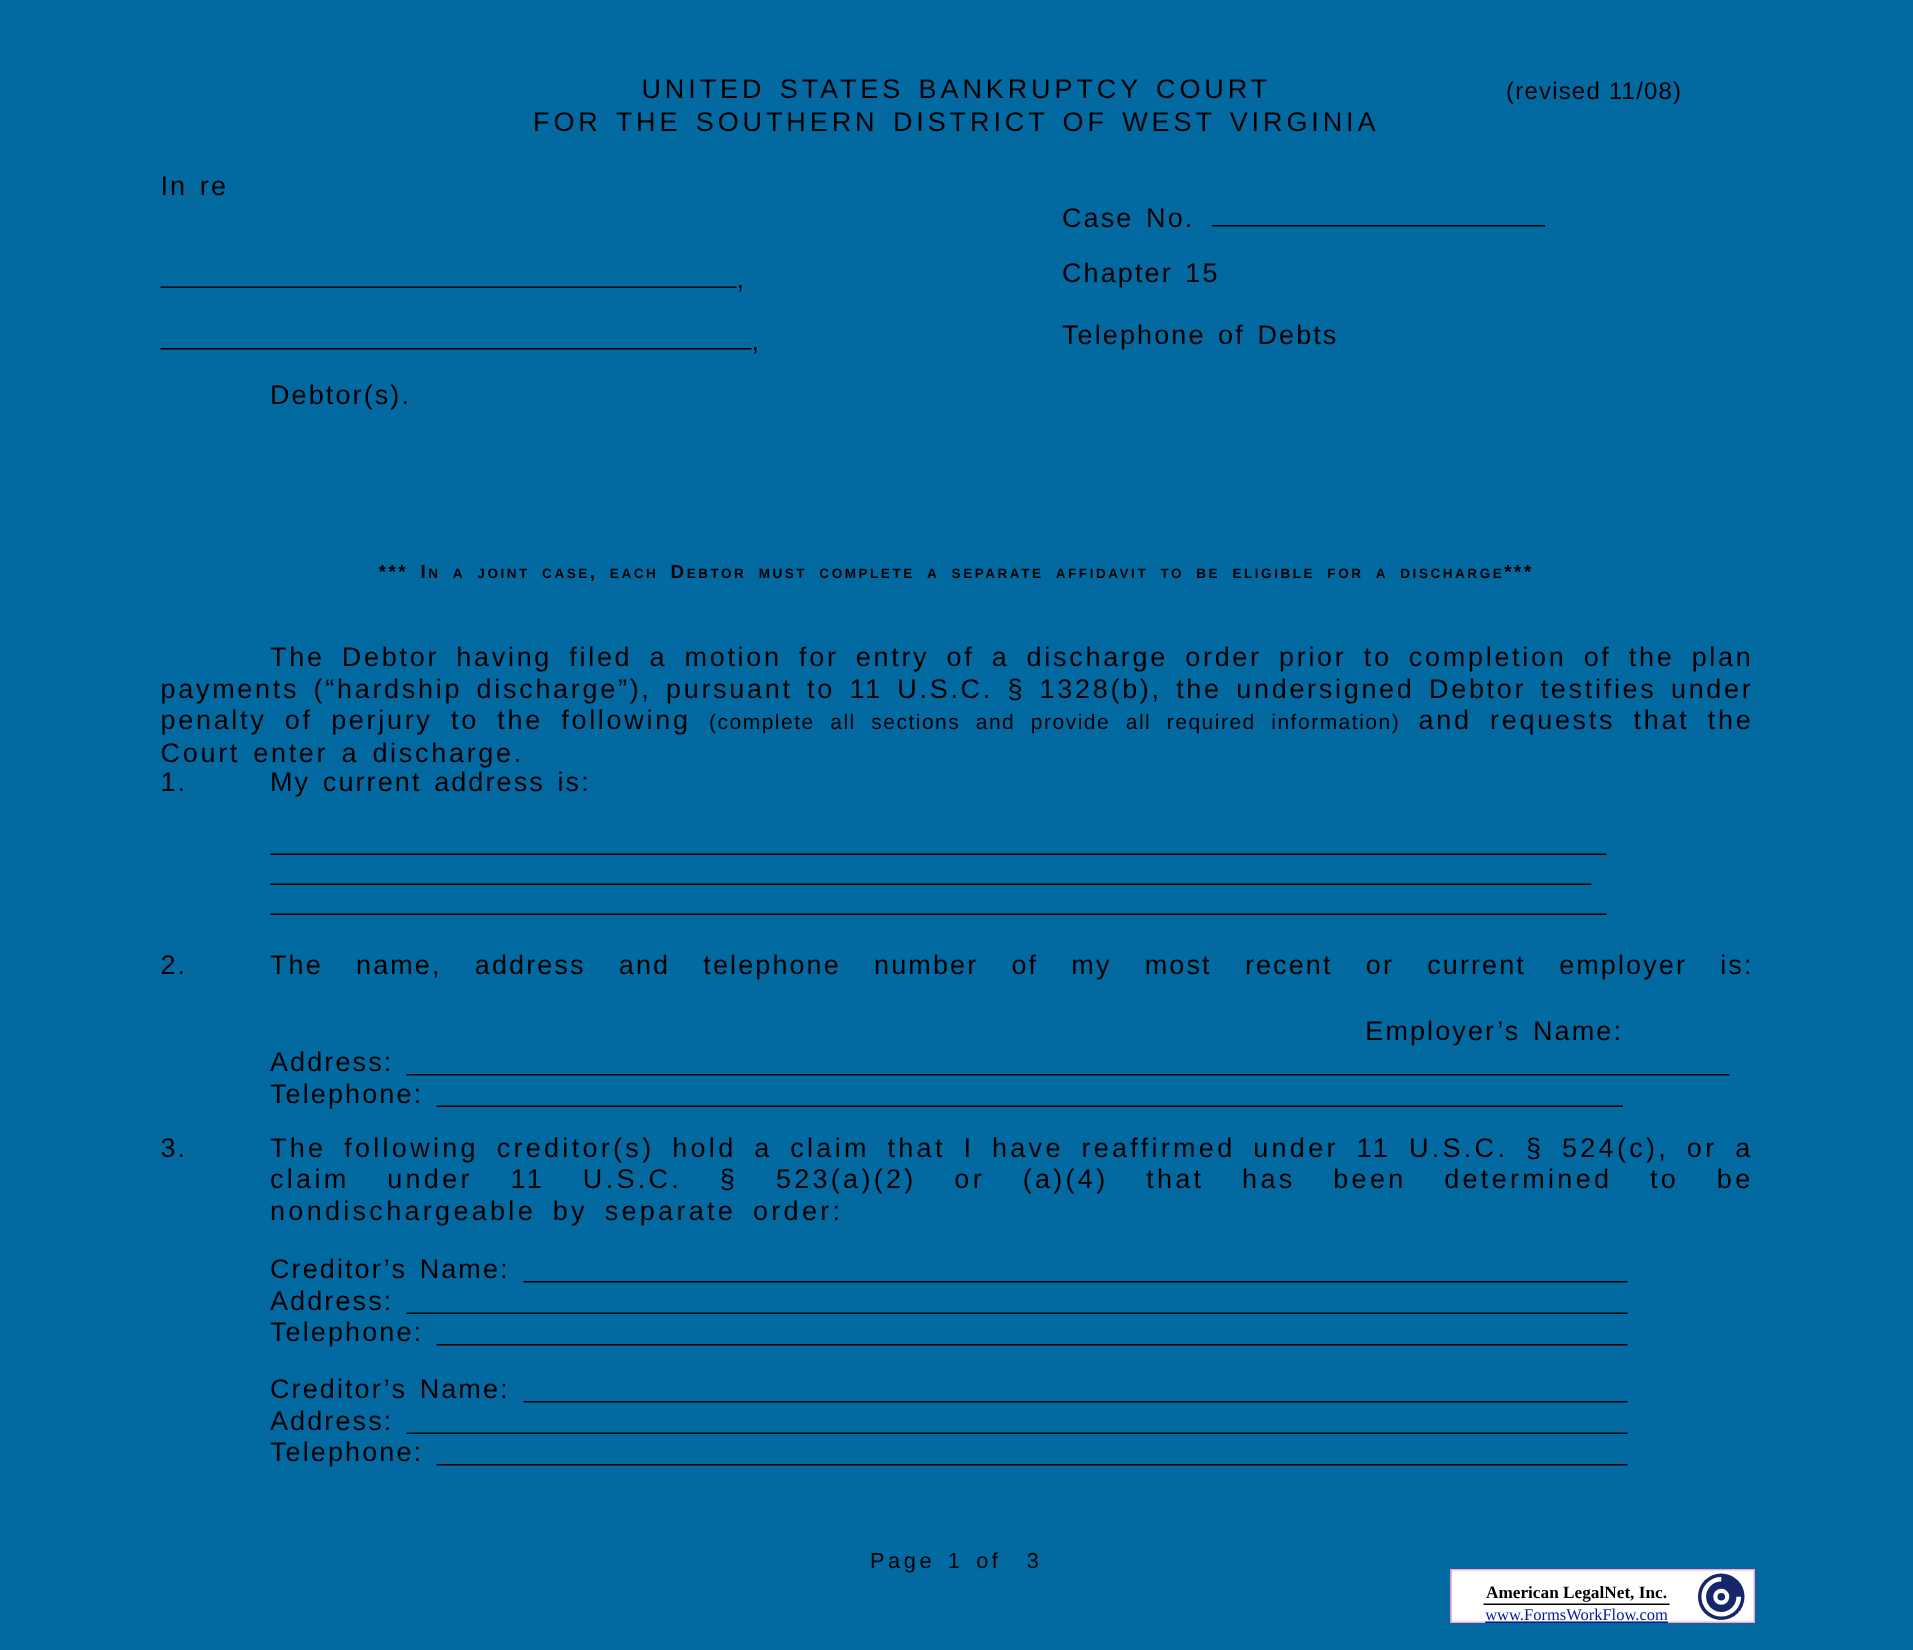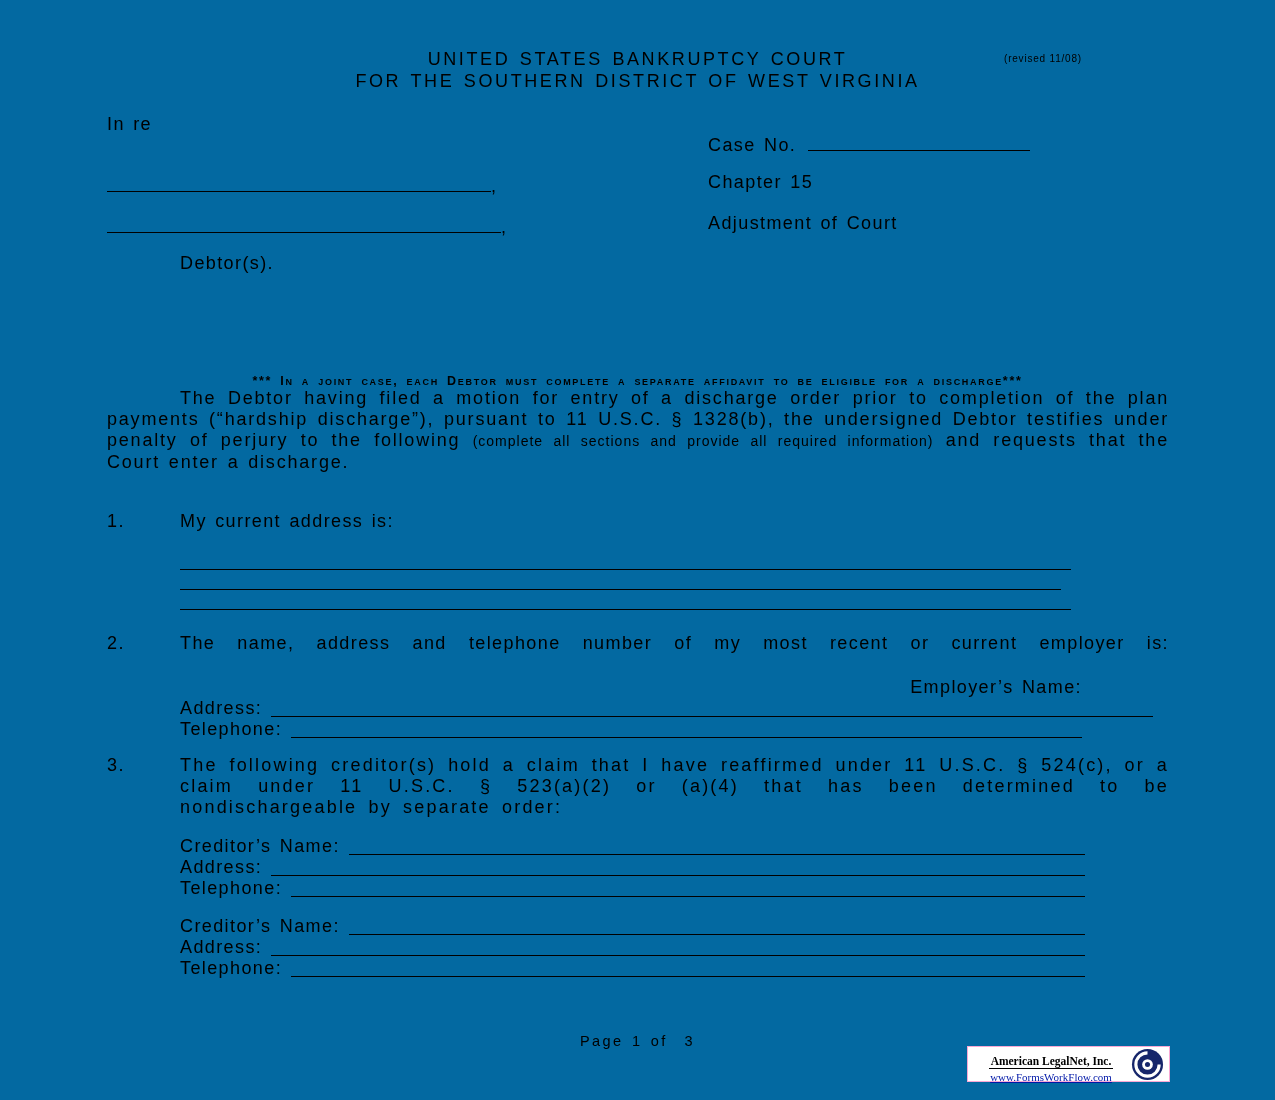--- a/index.html
+++ b/index.html
@@ -12,36 +12,36 @@
   .page {
     position: relative; width: 1275px; height: 1100px;
     background: #0369a1; overflow: hidden;
     font-size: 18px; letter-spacing: 1.4px; word-spacing: 2px;
   }
   .abs { position: absolute; }
   .header {
     top: 48px; left: 0; width: 100%; text-align: center;
     line-height: 22px; letter-spacing: 2.6px;
   }
-  .revised { top: 53px; left: 1004px; font-size: 10px; letter-spacing: 0.8px; word-spacing: 0; }
+  .revised { top: 53px; left: 1004px; font-size: 16px; letter-spacing: 0.8px; word-spacing: 0; }
   .cap { white-space: nowrap; }
   .fill-line {
     display: inline-block; border-bottom: 1.3px solid #000;
     height: 20px; vertical-align: baseline;
   }
   .title-line {
     top: 313px; left: 0; width: 100%; text-align: center; letter-spacing: 2.2px;
   }
   .joint-note {
     top: 374px; left: 0; width: 100%; text-align: center;
     font-size: 12.5px; font-weight: bold; font-variant: small-caps;
     letter-spacing: 1.7px; word-spacing: 3px;
   }
   .intro {
-    top: 388px; left: 107px; width: 1062px;
+    top: 428px; left: 107px; width: 1062px;
     text-align: justify; text-indent: 73px; line-height: 21px; letter-spacing: 1.8px;
   }
   .small-note { font-size: 14px; letter-spacing: 1px; }
   .item { left: 107px; width: 1062px; }
   .item-head { display: flex; line-height: 21px; }
   .item-num { flex: 0 0 73px; width: 73px; }
   .item-text { flex: 1; }
   .justify-all { text-align: justify; text-align-last: justify; }
   .wide { text-align: justify; letter-spacing: 2.2px; word-spacing: 4px; line-height: 21px; }
   .addr-lines { margin-left: 73px; margin-top: 18px; }
@@ -87,21 +87,21 @@
   </div>
 
   <div class="abs cap" style="left:107px; top:172px;">
     <span class="fill-line" style="width:384px;"></span><span>,</span>
   </div>
   <div class="abs cap" style="left:708px; top:172px;">Chapter 15</div>
 
   <div class="abs cap" style="left:107px; top:213px;">
     <span class="fill-line" style="width:394px;"></span><span>,</span>
   </div>
-  <div class="abs cap" style="left:708px; top:213px;">Adjustment of Court</div>
+  <div class="abs cap" style="left:708px; top:213px;">Telephone of Debts</div>
 
   <div class="abs cap" style="left:180px; top:253px;">Debtor(s).</div>
 
 
   <div class="abs joint-note">*** In a joint case, each Debtor must complete a separate affidavit to be eligible for a discharge***</div>
 
   <div class="abs intro"><span>The Debtor having filed a motion for entry of a discharge order prior to completion of the plan payments (“hardship discharge”), pursuant to 11 U.S.C. § 1328(b), the undersigned Debtor testifies under penalty of perjury to the following </span><span class="small-note">(complete all sections and provide all required information)</span><span> and requests that the Court enter a discharge.</span></div>
 
   <div class="abs item" style="top:511px;">
     <div class="item-head">

